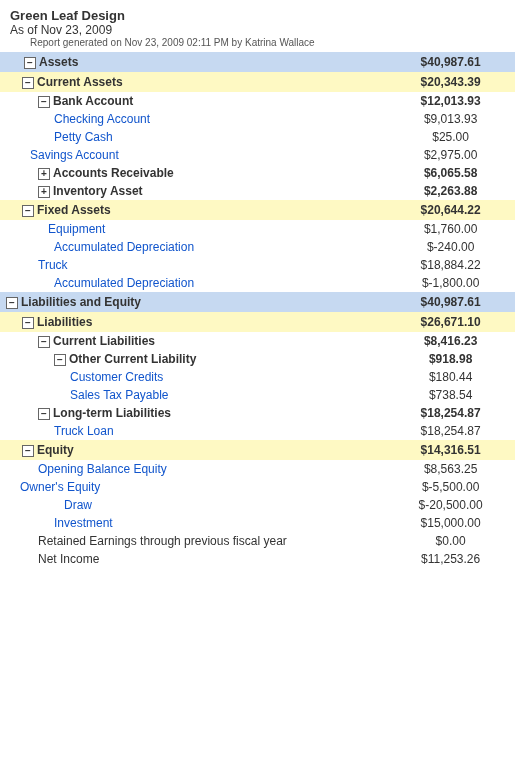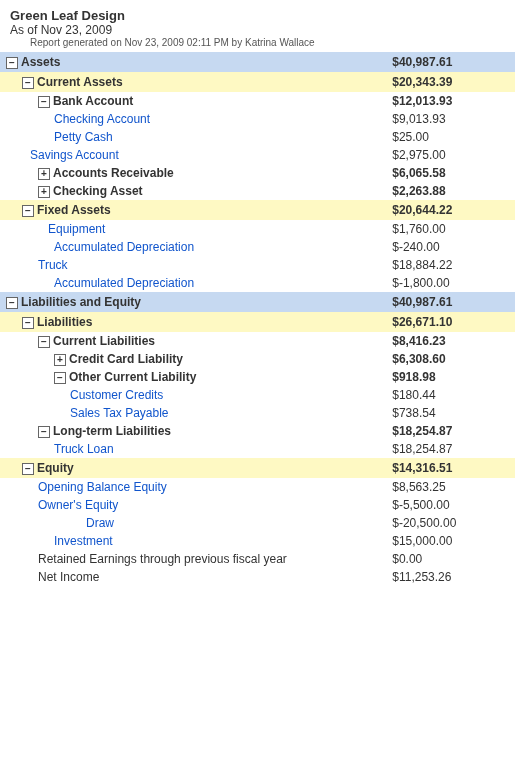--- a/index.html
+++ b/index.html
@@ -27,21 +27,21 @@
     }
     table {
       width: 100%;
       border-collapse: collapse;
     }
     td {
       padding: 2px 6px;
       vertical-align: middle;
     }
     .col-label { width: 75%; }
-    .col-amount { width: 25%; text-align: left; }
+    .col-amount { width: 25%; text-align: center; }
 
     
     .row-section-main {
       background-color: #c6d9f1;
     }
     .row-section-main td {
       font-weight: bold;
       font-size: 12px;
       padding: 3px 6px;
     }
@@ -92,21 +92,21 @@
 
 <div class="header">
   <div class="company-name">Green Leaf Design</div>
   <div class="report-date">As of Nov 23, 2009</div>
   <div class="generated-by">Report generated on Nov 23, 2009 02:11 PM by Katrina Wallace</div>
 </div>
 
 <table>
   <tbody id="table-body">
   <tr class="row-section-main">
-        <td class="col-label" style="padding-left: 6px;"><span class="toggle-icon">−</span><span>Assets</span></td>
+        <td class="col-label" style="padding-left: 24px;"><span class="toggle-icon">−</span><span>Assets</span></td>
         <td class="col-amount bold" style="font-weight: bold;">$40,987.61</td>
       </tr>
       <tr class="row-section-sub">
         <td class="col-label" style="padding-left: 22px;"><span class="toggle-icon">−</span><span>Current Assets</span></td>
         <td class="col-amount" style="font-weight: bold;">$20,343.39</td>
       </tr>
       <tr class="row-account-group">
         <td class="col-label" style="padding-left: 38px;"><span class="toggle-icon">−</span><span>Bank Account</span></td>
         <td class="col-amount" style="font-weight: bold;">$12,013.93</td>
       </tr>
@@ -120,21 +120,21 @@
       </tr>
       <tr class="row-account-link">
         <td class="col-label" style="padding-left: 30px;"><span class="link-text">Savings Account</span></td>
         <td class="col-amount">$2,975.00</td>
       </tr>
       <tr class="row-account-group">
         <td class="col-label" style="padding-left: 38px;"><span class="toggle-icon">+</span><span>Accounts Receivable</span></td>
         <td class="col-amount" style="font-weight: bold;">$6,065.58</td>
       </tr>
       <tr class="row-account-group">
-        <td class="col-label" style="padding-left: 38px;"><span class="toggle-icon">+</span><span>Checking Asset</span></td>
+        <td class="col-label" style="padding-left: 38px;"><span class="toggle-icon">+</span><span>Inventory Asset</span></td>
         <td class="col-amount" style="font-weight: bold;">$2,263.88</td>
       </tr>
       <tr class="row-section-sub">
         <td class="col-label" style="padding-left: 22px;"><span class="toggle-icon">−</span><span>Fixed Assets</span></td>
         <td class="col-amount" style="font-weight: bold;">$20,644.22</td>
       </tr>
       <tr class="row-account-link">
         <td class="col-label" style="padding-left: 48px;"><span class="link-text">Equipment</span></td>
         <td class="col-amount">$1,760.00</td>
       </tr>
@@ -156,24 +156,20 @@
       </tr>
       <tr class="row-section-sub">
         <td class="col-label" style="padding-left: 22px;"><span class="toggle-icon">−</span><span>Liabilities</span></td>
         <td class="col-amount" style="font-weight: bold;">$26,671.10</td>
       </tr>
       <tr class="row-account-group">
         <td class="col-label" style="padding-left: 38px;"><span class="toggle-icon">−</span><span>Current Liabilities</span></td>
         <td class="col-amount" style="font-weight: bold;">$8,416.23</td>
       </tr>
       <tr class="row-account-group">
-        <td class="col-label" style="padding-left: 54px;"><span class="toggle-icon">+</span><span>Credit Card Liability</span></td>
-        <td class="col-amount" style="font-weight: bold;">$6,308.60</td>
-      </tr>
-      <tr class="row-account-group">
         <td class="col-label" style="padding-left: 54px;"><span class="toggle-icon">−</span><span>Other Current Liability</span></td>
         <td class="col-amount" style="font-weight: bold;">$918.98</td>
       </tr>
       <tr class="row-account-link">
         <td class="col-label" style="padding-left: 70px;"><span class="link-text">Customer Credits</span></td>
         <td class="col-amount">$180.44</td>
       </tr>
       <tr class="row-account-link">
         <td class="col-label" style="padding-left: 70px;"><span class="link-text">Sales Tax Payable</span></td>
         <td class="col-amount">$738.54</td>
@@ -188,25 +184,25 @@
       </tr>
       <tr class="row-section-sub">
         <td class="col-label" style="padding-left: 22px;"><span class="toggle-icon">−</span><span>Equity</span></td>
         <td class="col-amount" style="font-weight: bold;">$14,316.51</td>
       </tr>
       <tr class="row-account-link">
         <td class="col-label" style="padding-left: 38px;"><span class="link-text">Opening Balance Equity</span></td>
         <td class="col-amount">$8,563.25</td>
       </tr>
       <tr class="row-account-link">
-        <td class="col-label" style="padding-left: 38px;"><span class="link-text">Owner's Equity</span></td>
+        <td class="col-label" style="padding-left: 20px;"><span class="link-text">Owner's Equity</span></td>
         <td class="col-amount">$-5,500.00</td>
       </tr>
       <tr class="row-account-link">
-        <td class="col-label" style="padding-left: 86px;"><span class="link-text">Draw</span></td>
+        <td class="col-label" style="padding-left: 64px;"><span class="link-text">Draw</span></td>
         <td class="col-amount">$-20,500.00</td>
       </tr>
       <tr class="row-account-link">
         <td class="col-label" style="padding-left: 54px;"><span class="link-text">Investment</span></td>
         <td class="col-amount">$15,000.00</td>
       </tr>
       <tr class="row-static">
         <td class="col-label" style="padding-left: 38px;"><span>Retained Earnings through previous fiscal year</span></td>
         <td class="col-amount">$0.00</td>
       </tr>

